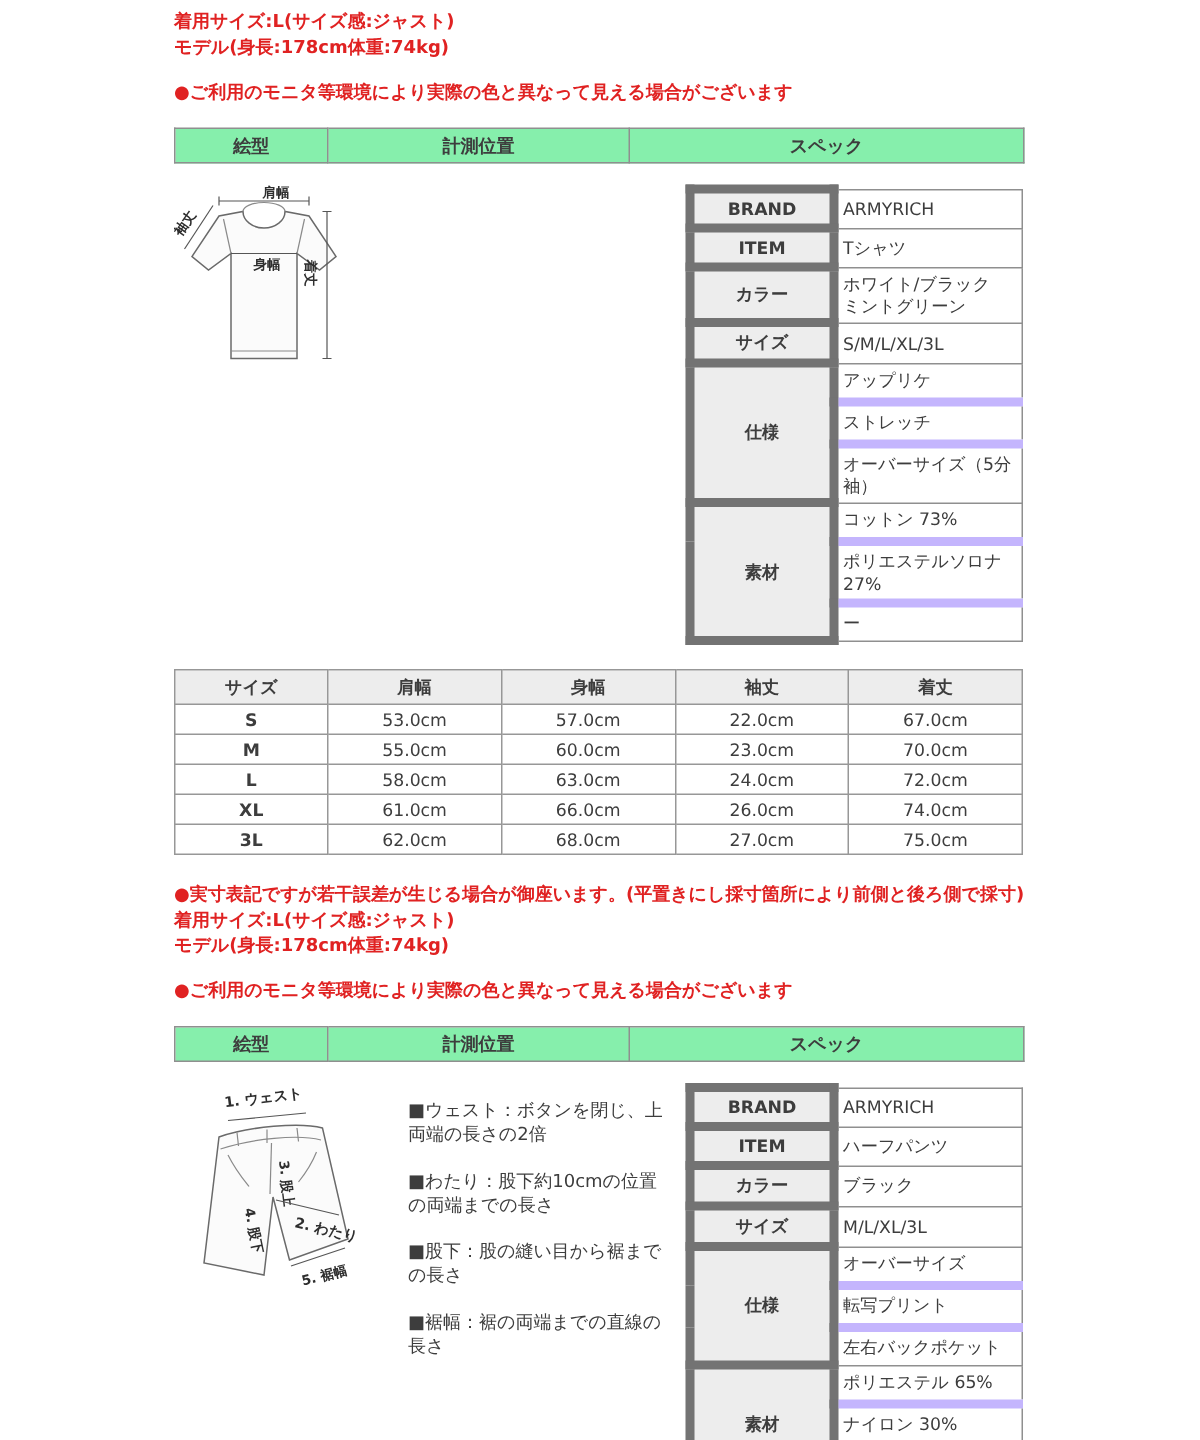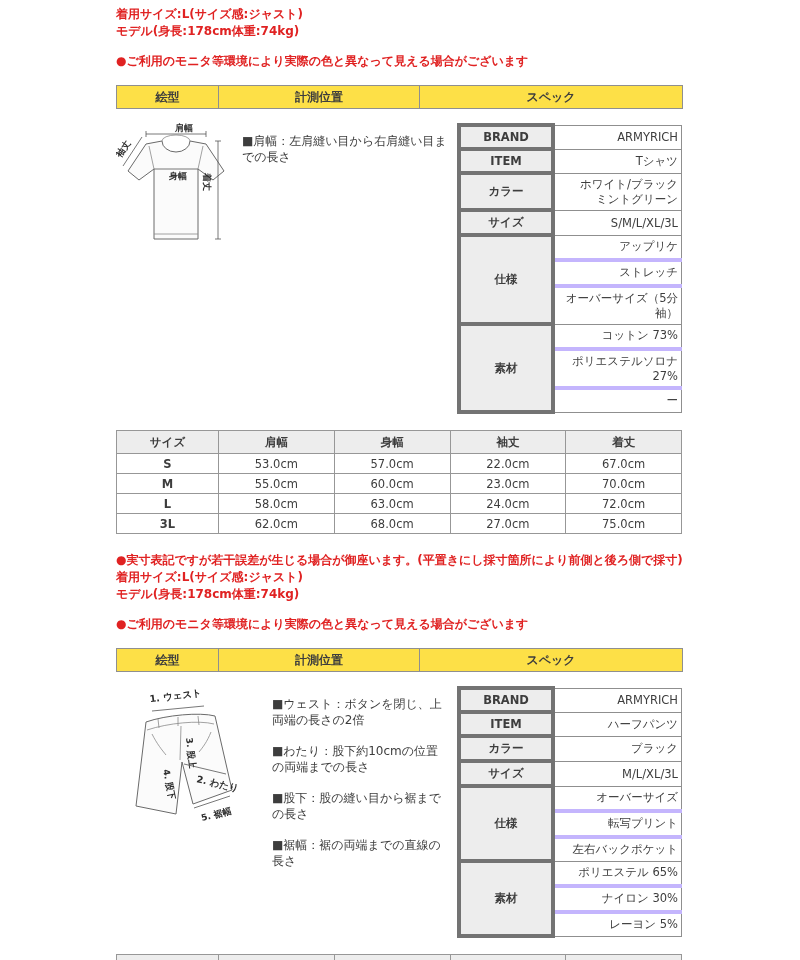--- a/index.html
+++ b/index.html
@@ -16,47 +16,47 @@
   .note{color:#e02222;font-weight:bold;line-height:17px;font-size:12px;}
   .note .nline{white-space:nowrap;}
   .note .gap{height:13px;}
 
   
   table.head-table{
     width:566px;border-collapse:collapse;table-layout:fixed;
     margin-top:15px;
   }
   table.head-table th{
-    border:1px solid #8f8f8f;background:#fde047;
+    border:1px solid #8f8f8f;background:#86efac;
     font-weight:bold;font-size:12px;color:#3d3d3d;
     height:22px;padding:0;text-align:center;
   }
   table.head-table col.c1{width:102px;}
   table.head-table col.c2{width:201px;}
   table.head-table col.c3{width:263px;}
 
   
   .detail-row{display:flex;margin-top:14px;align-items:flex-start;}
   .diagram-cell{width:120px;flex:0 0 120px;}
   .measure-col{flex:1;padding:10px 10px 0 6px;box-sizing:border-box;}
   .measure-item{font-size:12px;line-height:16px;color:#3d3d3d;margin-bottom:18px;}
   .measure-col.pants .measure-item{margin-bottom:15px;margin-left:30px;}
 
   table.spec-table{
     width:225px;flex:0 0 225px;border-collapse:collapse;table-layout:fixed;
     font-size:11.5px;color:#3d3d3d;
   }
   table.spec-table th{
     width:86px;background:#ededed;font-weight:bold;text-align:center;
-    border:4px solid #737373;padding:3px 2px;
+    border:6px solid #737373;padding:3px 2px;
   }
   table.spec-table td{
-    border:1px solid #8f8f8f;text-align:right;padding:3px 3px;height:16px;
-  }
-  table.spec-table tr.sub td{border-top:4px solid #c4b5fd;}
+    border:1px solid #8f8f8f;text-align:left;padding:3px 3px;height:16px;
+  }
+  table.spec-table tr.sub td{border-top:6px solid #c4b5fd;}
 
   
   table.size-table{
     width:566px;border-collapse:collapse;table-layout:fixed;
     margin-top:16px;font-size:11.5px;color:#3d3d3d;
   }
   table.size-table col.s1{width:102px;}
   table.size-table th,table.size-table td{
     border:1px solid #979797;text-align:center;padding:0;
   }
@@ -122,21 +122,20 @@
         <text x="62" y="56" font-size="9" text-anchor="middle">身幅</text>
 
         <line class="meas" x1="102" y1="18" x2="102" y2="116"></line>
         <line class="meas" x1="99" y1="18" x2="105" y2="18"></line>
         <line class="meas" x1="99" y1="116" x2="105" y2="116"></line>
         <text x="88" y="50" font-size="9" transform="rotate(90 88 50)">着丈</text>
       </svg>
     </div>
 
     <div class="measure-col">
-      <div class="measure-item">■肩幅：左肩縫い目から右肩縫い目までの長さ</div>
     </div>
 
     <table class="spec-table">
       <tbody>
           <tr>
         <th>BRAND</th>
         <td>ARMYRICH</td>
       </tr>
       <tr>
         <th>ITEM</th>
@@ -208,20 +207,27 @@
         <td>60.0cm</td>
         <td>23.0cm</td>
         <td>70.0cm</td>
       </tr>
       <tr>
         <th>L</th>
         <td>58.0cm</td>
         <td>63.0cm</td>
         <td>24.0cm</td>
         <td>72.0cm</td>
+      </tr>
+      <tr>
+        <th>XL</th>
+        <td>61.0cm</td>
+        <td>66.0cm</td>
+        <td>26.0cm</td>
+        <td>74.0cm</td>
       </tr>
       <tr>
         <th>3L</th>
         <td>62.0cm</td>
         <td>68.0cm</td>
         <td>27.0cm</td>
         <td>75.0cm</td>
       </tr>
     </tbody>
   </table>

